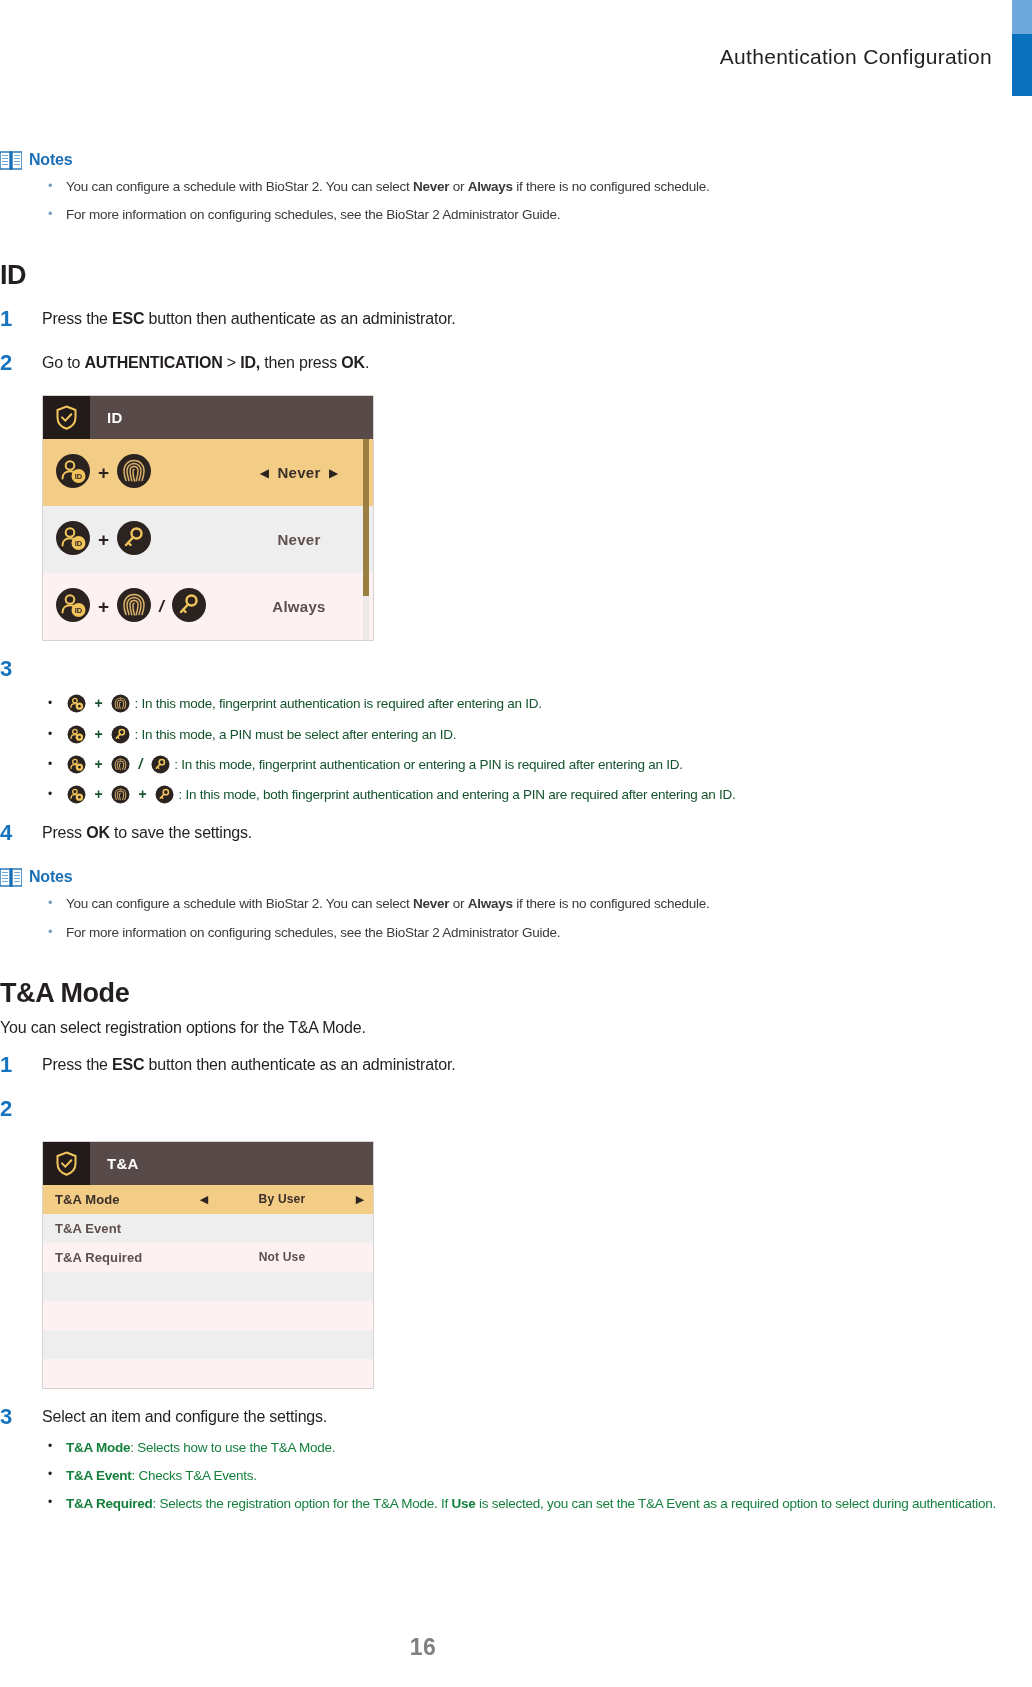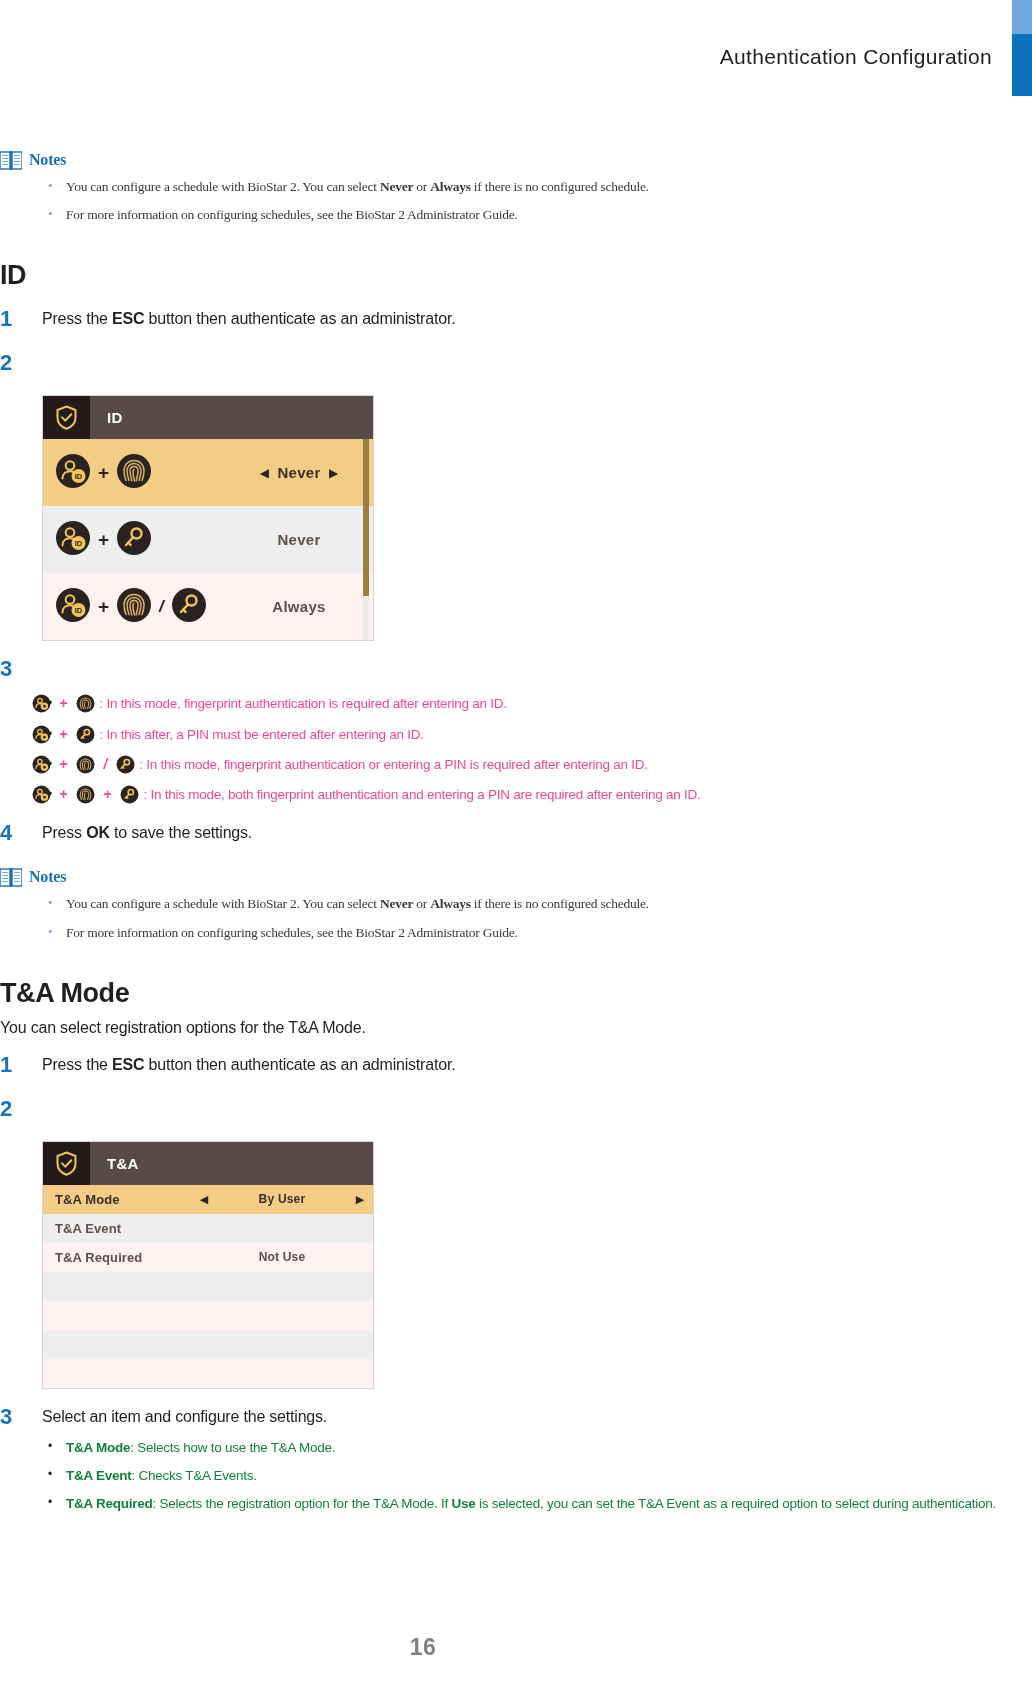--- a/index.html
+++ b/index.html
@@ -39,21 +39,21 @@
     white-space: nowrap;
   }
   .content {
     position: absolute;
     left: 0;
     top: 148px;
     width: 1032px;
   }
 
   
-  .notes-block { margin: 0 0 0 0; font-family: Liberation Serif, serif; }
+  .notes-block { margin: 0 0 0 0; }
   .notes-head {
     display: flex;
     align-items: center;
     gap: 7px;
     height: 24px;
   }
   .notes-label {
     color: #1b6fb4;
     font-weight: bold;
     font-size: 16px;
@@ -252,26 +252,26 @@
     font-weight: bold;
     font-size: 14px;
     margin: 0 4px;
     vertical-align: 0px;
   }
   .inline-slash { font-style: italic; }
 
   .bullets-icons { list-style: none; margin: 8px 0 0 0; padding: 0; }
   .bullets-icons > li {
     position: relative;
-    padding-left: 31px;
+    padding-left: 66px;
     font-size: 13.5px;
     line-height: 1.5;
     margin-bottom: 9px;
     letter-spacing: -0.25px;
-    color: #ec4899;
+    color: #14532d;
   }
   .bullets-icons > li::before {
     content: "\2022";
     position: absolute;
     left: 48px;
     top: 1px;
     font-size: 12px;
     color: #231f20;
   }
 
@@ -332,20 +332,21 @@
 
   <h2 class="section">ID</h2>
 
   <div class="step">
     <span class="num">1</span>
     <span class="txt">Press the <b>ESC</b> button then authenticate as an administrator.</span>
   </div>
 
   <div class="step">
     <span class="num">2</span>
+    <span class="txt">Go to <b>AUTHENTICATION</b> &gt; <b>ID,</b> then press <b>OK</b>.</span>
   </div>
 
   <div class="device">
     <div class="device-title">
       <span class="shieldbox">
         <svg width="27" height="27" viewBox="0 0 27 27">
           <path d="M13.5 2.5 L22.5 6 L22.5 13.5 C22.5 19 18.5 23 13.5 24.8 C8.5 23 4.5 19 4.5 13.5 L4.5 6 Z" fill="none" stroke="#f2c55c" stroke-width="2"></path>
           <path d="M9 13.4 L12.3 16.6 L18.3 10.3" fill="none" stroke="#f2c55c" stroke-width="2" stroke-linecap="round"></path>
         </svg>
       </span>
@@ -506,21 +507,21 @@
       </span>
       <span class="inline-plus">+</span>
       <span class="chip">
         <svg width="19" height="19" viewBox="0 0 36 36">
           <circle cx="18" cy="18" r="17" fill="#2b2320"></circle>
           <circle cx="20.5" cy="13.5" r="5" fill="none" stroke="#f2c55c" stroke-width="3"></circle>
           <path d="M17.2 17.3 L10 25" fill="none" stroke="#f2c55c" stroke-width="3" stroke-linecap="round"></path>
           <path d="M12.3 22.7 L14.6 25" fill="none" stroke="#f2c55c" stroke-width="3" stroke-linecap="round"></path>
         </svg>
       </span>
-      <span>: In this after, a PIN must be entered after entering an ID.</span>
+      <span>: In this mode, a PIN must be select after entering an ID.</span>
     </li>
 
     <li>
       <span class="chip">
         <svg width="19" height="19" viewBox="0 0 36 36">
           <circle cx="18" cy="18" r="17" fill="#2b2320"></circle>
           <circle cx="15" cy="12.5" r="4.3" fill="none" stroke="#f2c55c" stroke-width="2.4"></circle>
           <path d="M7.5 25.5 C7.5 20.5 11 18.2 15 18.2 C17.2 18.2 19.3 18.9 20.7 20.2" fill="none" stroke="#f2c55c" stroke-width="2.4" stroke-linecap="round"></path>
           <circle cx="23.5" cy="23" r="7" fill="#f2c55c"></circle>
           <circle cx="23.5" cy="23" r="2.6" fill="#2b2320"></circle>

